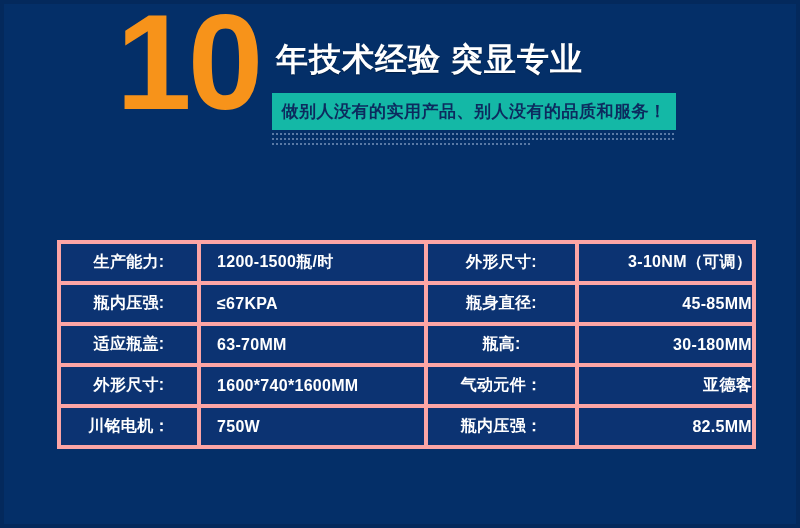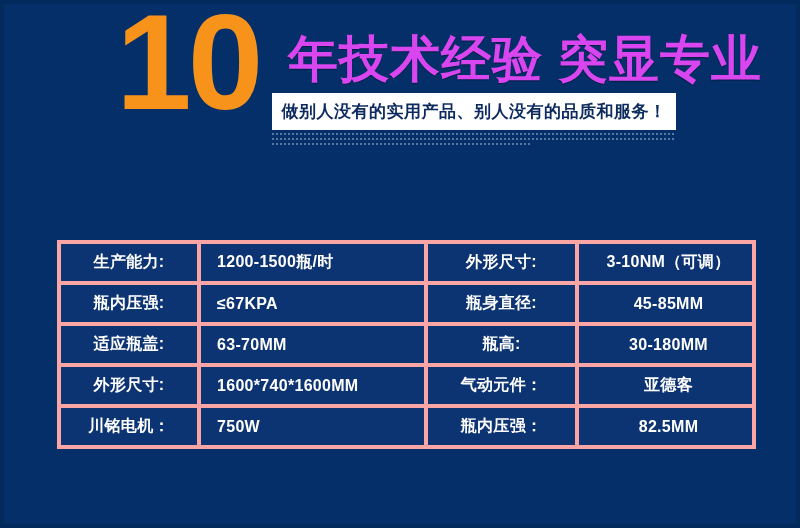--- a/index.html
+++ b/index.html
@@ -39,37 +39,37 @@
     top: -6px;
     font-size: 136px;
     line-height: 136px;
     font-weight: bold;
     color: #f7931a;
     letter-spacing: -4px;
     font-family: "Liberation Sans", "DejaVu Sans", sans-serif;
   }
   .headline {
     position: absolute;
-    left: 288px;
+    left: 276px;
     top: 33px;
-    font-size: 50px;
+    font-size: 32px;
     line-height: 52px;
     font-weight: bold;
-    color: #d946ef;
+    color: #ffffff;
     letter-spacing: 1px;
     white-space: nowrap;
     text-shadow: 0 1px 1px rgba(0,0,0,0.35);
   }
   .subtitle-bar {
     position: absolute;
     left: 272px;
     top: 93px;
     width: 404px;
     height: 37px;
-    background: #ffffff;
+    background: #14b8a6;
     display: flex;
     align-items: center;
     justify-content: center;
     box-sizing: border-box;
   }
   .subtitle-text {
     font-size: 17px;
     font-weight: bold;
     color: #0c2a5e;
     letter-spacing: 0.5px;
@@ -122,21 +122,21 @@
   }
   .spec-table td.label {
     text-align: center;
     padding: 0 6px;
   }
   .spec-table td.value {
     text-align: left;
     padding-left: 16px;
   }
   .spec-table td.value.centered {
-    text-align: center;
+    text-align: right;
     padding-left: 6px;
   }
   col.c-lab-l { width: 140px; }
   col.c-val-l { width: 227px; }
   col.c-lab-r { width: 151px; }
   col.c-val-r { width: 177px; }
 </style>
 </head>
 <body>
 

